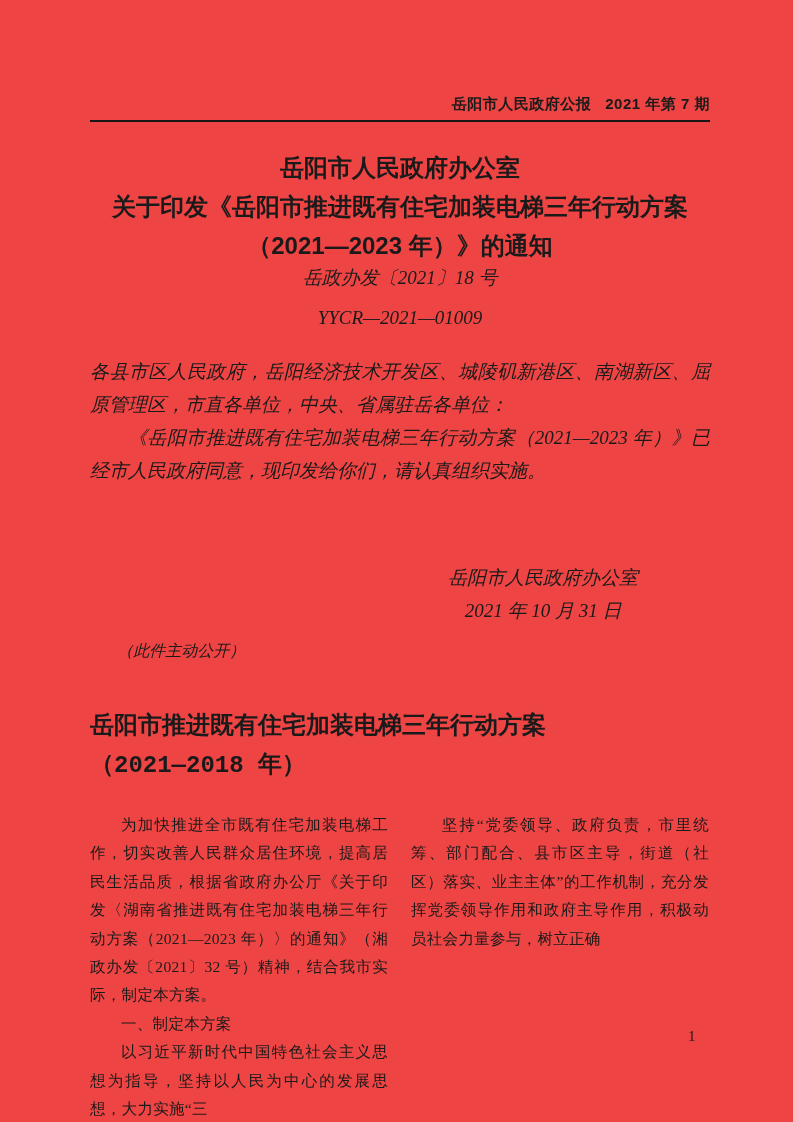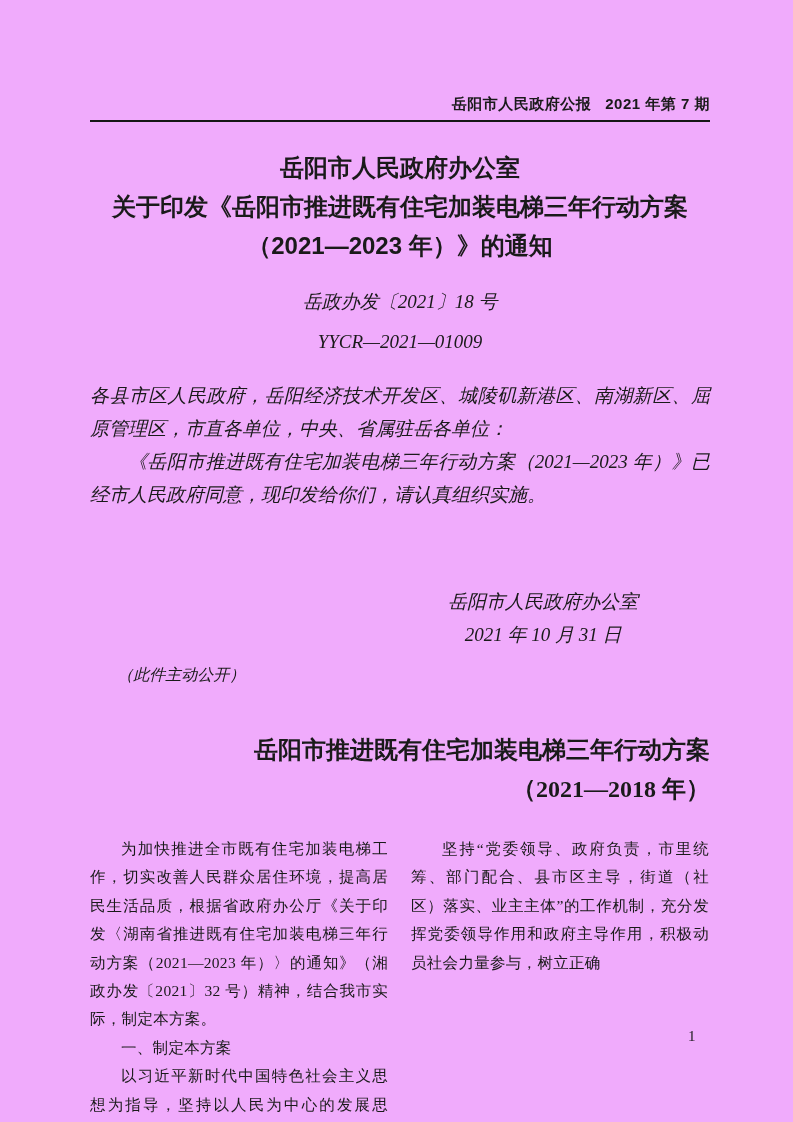--- a/index.html
+++ b/index.html
@@ -4,21 +4,21 @@
 <style>
   * { margin: 0; padding: 0; box-sizing: border-box; }
   html, body { background: #e8e8e8; }
   body { font-family: "Liberation Serif", "DejaVu Serif", serif; }
 
   .page {
     position: relative;
     width: 793px;
     height: 1122px;
     margin: 0 auto;
-    background: #f0abfc;
+    background: #ef4444;
     color: #1a1a1a;
     padding: 0 83px 0 90px;
     overflow: hidden;
   }
 
   
   .gazette-header {
     margin-top: 95px;
     padding-bottom: 6px;
     border-bottom: 2.5px solid #161616;
@@ -40,21 +40,21 @@
     font-family: "Liberation Sans", "DejaVu Sans", sans-serif;
   }
   .notice-title .tline { display: block; }
 
   
   .doc-number, .index-number {
     text-align: center;
     font-size: 19px;
     font-style: italic;
   }
-  .doc-number { margin-top: 24px; }
+  .doc-number { margin-top: 0; }
   .index-number {
     margin-top: 16px;
     font-family: "Liberation Serif", "DejaVu Serif", serif;
   }
 
   
   .notice-body {
     margin-top: 26px;
     font-size: 19px;
     line-height: 33px;
@@ -82,25 +82,25 @@
   .disclosure {
     margin-top: 14px;
     font-size: 16px;
     font-style: italic;
     text-indent: 1.7em;
   }
 
   
   .plan-title {
     margin-top: 45px;
-    text-align: right;
+    text-align: left;
     font-size: 24px;
     line-height: 39px;
     font-weight: bold;
-    font-family: Liberation Serif, serif;
+    font-family: Liberation Mono, monospace;
   }
   .plan-title .tline { display: block; }
 
   
   .plan-columns {
     margin-top: 26px;
     display: flex;
     gap: 23px;
   }
   .plan-col {

